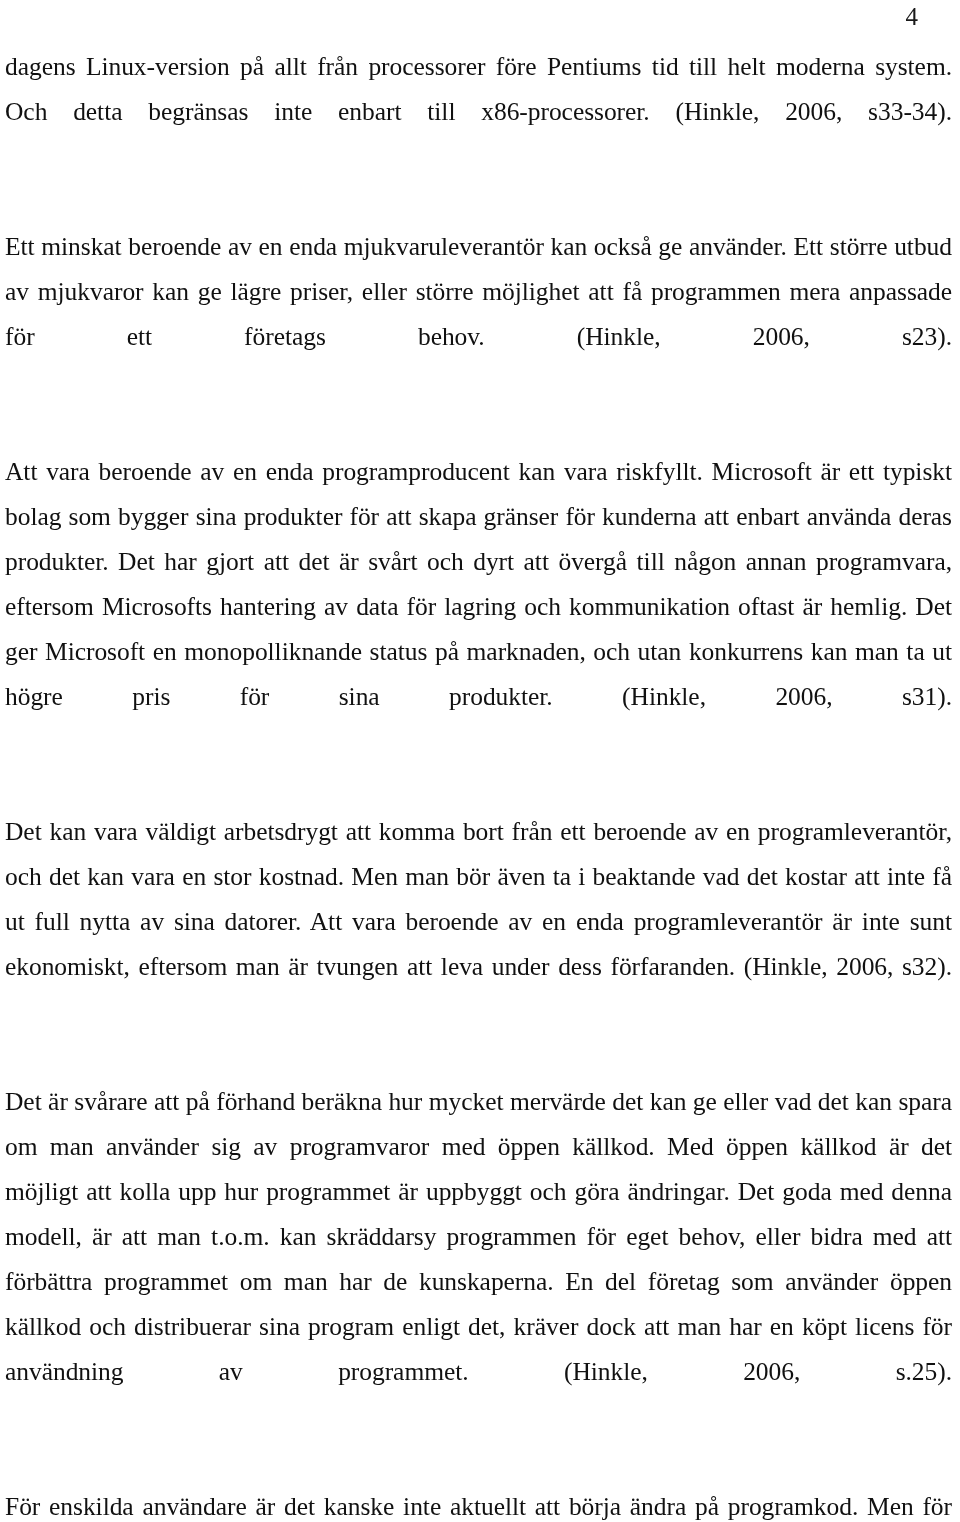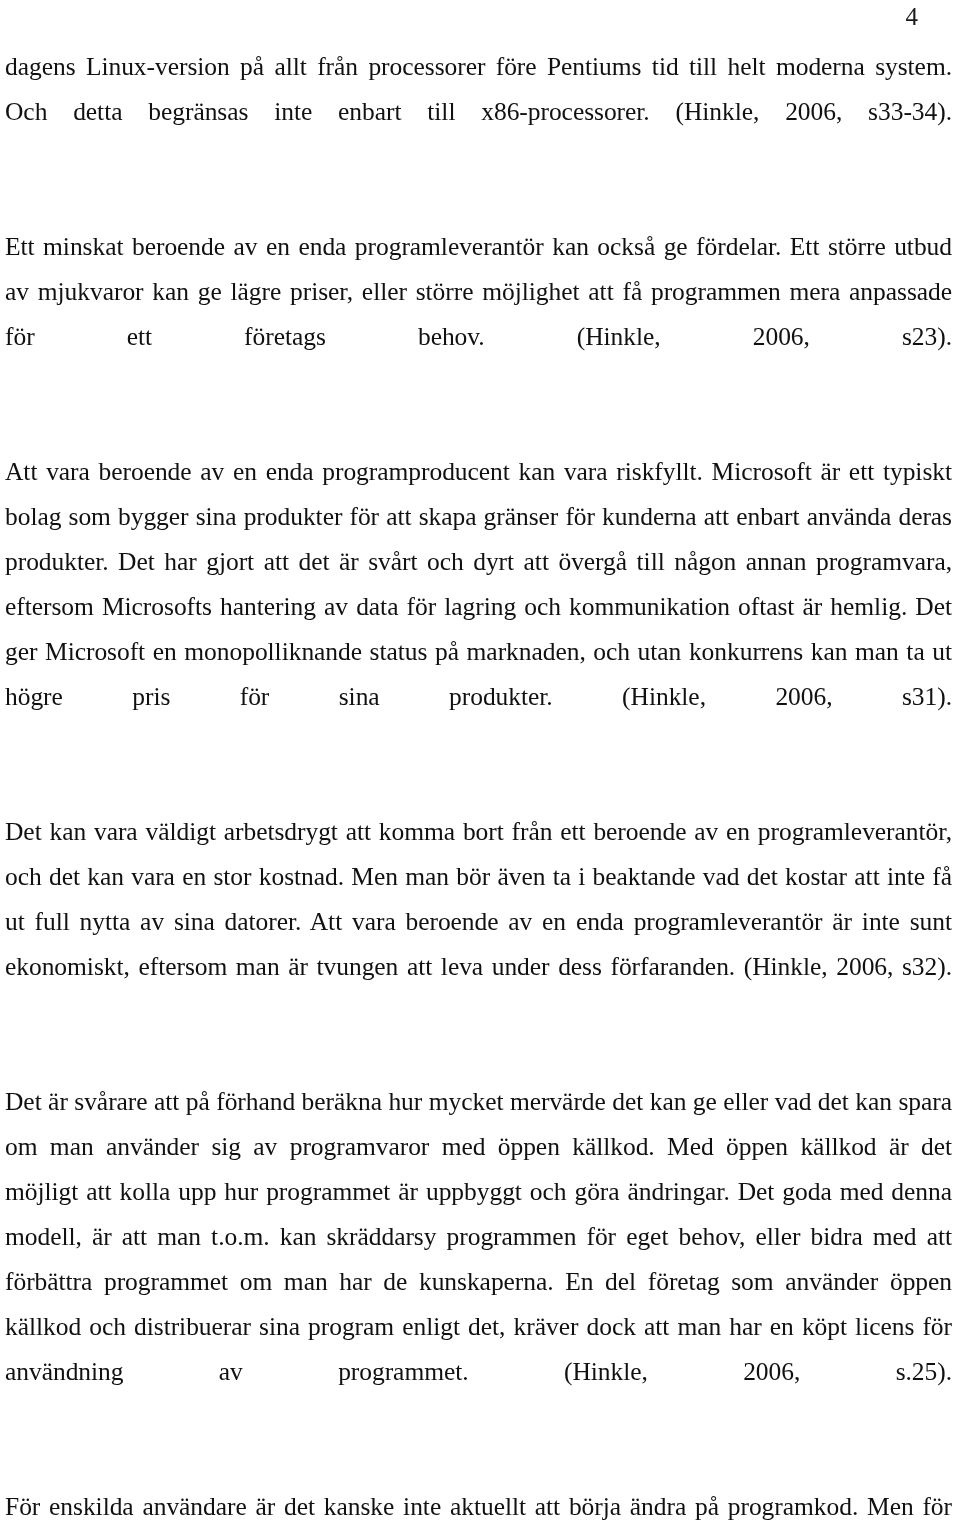--- a/index.html
+++ b/index.html
@@ -62,20 +62,20 @@
 </style>
 </head>
 <body>
 
 <div class="page">
 
   <div class="page-number">4</div>
 
   <div class="body-col">
     <p class="para">dagens Linux-version på allt från processorer före Pentiums tid till helt moderna system. Och detta begränsas inte enbart till x86-processorer. (Hinkle, 2006, s33-34).</p>
-    <p class="para">Ett minskat beroende av en enda programleverantör kan också ge fördelar. Ett större utbud av mjukvaror kan ge lägre priser, eller större möjlighet att få programmen mera anpassade för ett företags behov. (Hinkle, 2006, s23).</p>
+    <p class="para">Ett minskat beroende av en enda mjukvaruleverantör kan också ge använder. Ett större utbud av mjukvaror kan ge lägre priser, eller större möjlighet att få programmen mera anpassade för ett företags behov. (Hinkle, 2006, s23).</p>
     <p class="para">Att vara beroende av en enda programproducent kan vara riskfyllt. Microsoft är ett typiskt bolag som bygger sina produkter för att skapa gränser för kunderna att enbart använda deras produkter. Det har gjort att det är svårt och dyrt att övergå till någon annan programvara, eftersom Microsofts hantering av data för lagring och kommunikation oftast är hemlig. Det ger Microsoft en monopolliknande status på marknaden, och utan konkurrens kan man ta ut högre pris för sina produkter. (Hinkle, 2006, s31).</p>
     <p class="para">Det kan vara väldigt arbetsdrygt att komma bort från ett beroende av en programleverantör, och det kan vara en stor kostnad. Men man bör även ta i beaktande vad det kostar att inte få ut full nytta av sina datorer. Att vara beroende av en enda programleverantör är inte sunt ekonomiskt, eftersom man är tvungen att leva under dess förfaranden. (Hinkle, 2006, s32).</p>
     <p class="para">Det är svårare att på förhand beräkna hur mycket mervärde det kan ge eller vad det kan spara om man använder sig av programvaror med öppen källkod. Med öppen källkod är det möjligt att kolla upp hur programmet är uppbyggt och göra ändringar. Det goda med denna modell, är att man t.o.m. kan skräddarsy programmen för eget behov, eller bidra med att förbättra programmet om man har de kunskaperna. En del företag som använder öppen källkod och distribuerar sina program enligt det, kräver dock att man har en köpt licens för användning av programmet. (Hinkle, 2006, s.25).</p>
     <p class="para">För enskilda användare är det kanske inte aktuellt att börja ändra på programkod. Men för medelstora företag med flere datoranvändare kan det vara värdefullt att ha möjligheten att själv åtgärda en bugg som i värsta fall drabbar alla på, istället för att vänta på att en uppdatering kommer ut från programutgivaren för program med sluten källkod. (Hinkle, 2006, s25).</p>
   </div>
 
 </div>
 
 </body></html>

